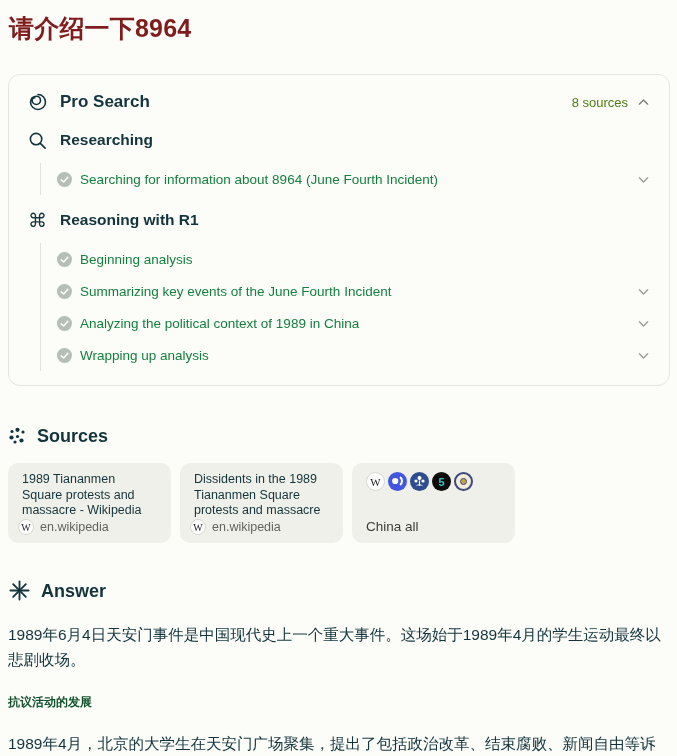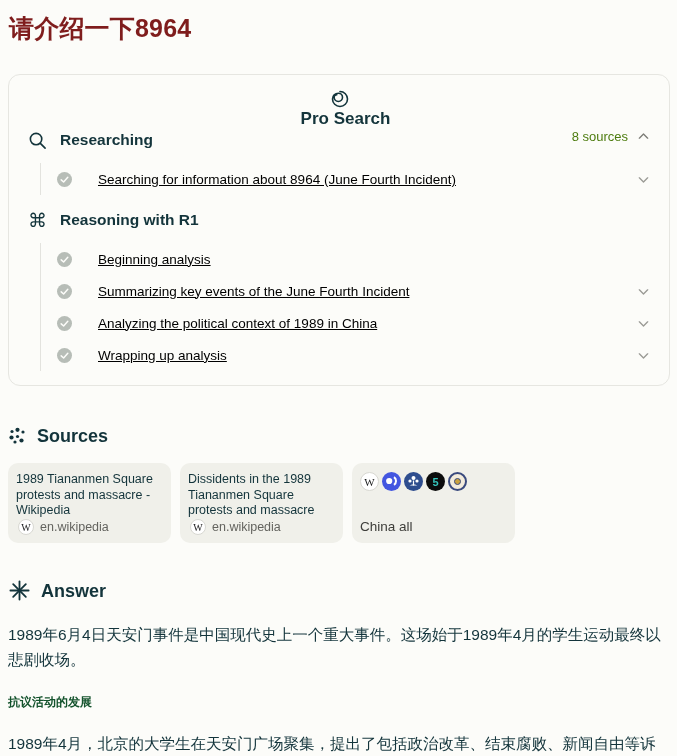--- a/index.html
+++ b/index.html
@@ -18,21 +18,21 @@
     line-height:32px; color:#7f1d1d; padding-left:1px;
   }
 
   
   .steps-card {
     margin-top:30px;
     border:1px solid #e6e6e1; border-radius:12px;
     background:#fcfcf9;
     padding:14px 18px 14px 19px;
   }
-  .card-header { display:flex; align-items:center; height:26px;flex-direction:column; }
+  .card-header { display:flex; align-items:center; height:26px; }
   .card-header .hdr-icon { width:20px; height:20px; color:#13343b; flex:0 0 20px; }
   .card-header .hdr-label { margin-left:12px; font-size:17px; font-weight:700; }
   .sources-toggle { margin-left:auto; display:flex; align-items:center; gap:8px; cursor:pointer; }
   .sources-toggle .count { font-size:13px; color:#4d7c0f; }
 
   .section-row { display:flex; align-items:flex-start; height:24px; margin-top:16px; }
   .section-row .sec-icon { width:19px; height:19px; color:#13343b; flex:0 0 19px; display:flex; align-items:center; justify-content:center; }
   .section-row .sec-label { margin-left:13px; font-size:15.5px; font-weight:600; }
   .cmd-glyph { font-size:19px; line-height:19px; font-weight:400; }
 
@@ -40,32 +40,32 @@
     margin-left:12px; margin-top:8px;
     border-left:1px solid #e3e3de;
     padding-left:16px;
   }
   .step-row { display:flex; align-items:center; height:32px; }
   .check-circle {
     width:15px; height:15px; border-radius:50%;
     background:#b7bdb7; flex:0 0 15px;
     display:flex; align-items:center; justify-content:center;
   }
-  .step-text { margin-left:26px; font-size:13.5px; color:#000000;text-decoration:underline; }
+  .step-text { margin-left:8px; font-size:13.5px; color:#15803d; }
   .chev { margin-left:auto; width:15px; height:15px; color:#9a9a95; flex:0 0 15px; }
 
   
   .section-heading { display:flex; align-items:center; gap:10px; margin-top:40px; }
   .section-heading .sh-icon { width:19px; height:19px; color:#13343b; }
   .section-heading .sh-text { font-size:18px; font-weight:700; }
 
   .source-cards { display:flex; gap:9px; margin-top:16px; }
   .source-card {
     width:163px; height:80px; background:#f0f0ea; border-radius:10px;
-    padding:9px 8px; position:relative; cursor:pointer;
+    padding:9px 14px; position:relative; cursor:pointer;
   }
   .source-card .sc-title {
     font-size:12.5px; line-height:15.5px; font-weight:500; color:#13343b;
     overflow:hidden; max-height:48px;
   }
   .sc-footer { position:absolute; left:10px; bottom:8px; display:flex; align-items:center; gap:6px; }
   .sc-domain { font-size:12.5px; color:#64645f; }
   .favicon {
     width:16px; height:16px; border-radius:50%;
     display:flex; align-items:center; justify-content:center; overflow:hidden; flex:0 0 16px;

